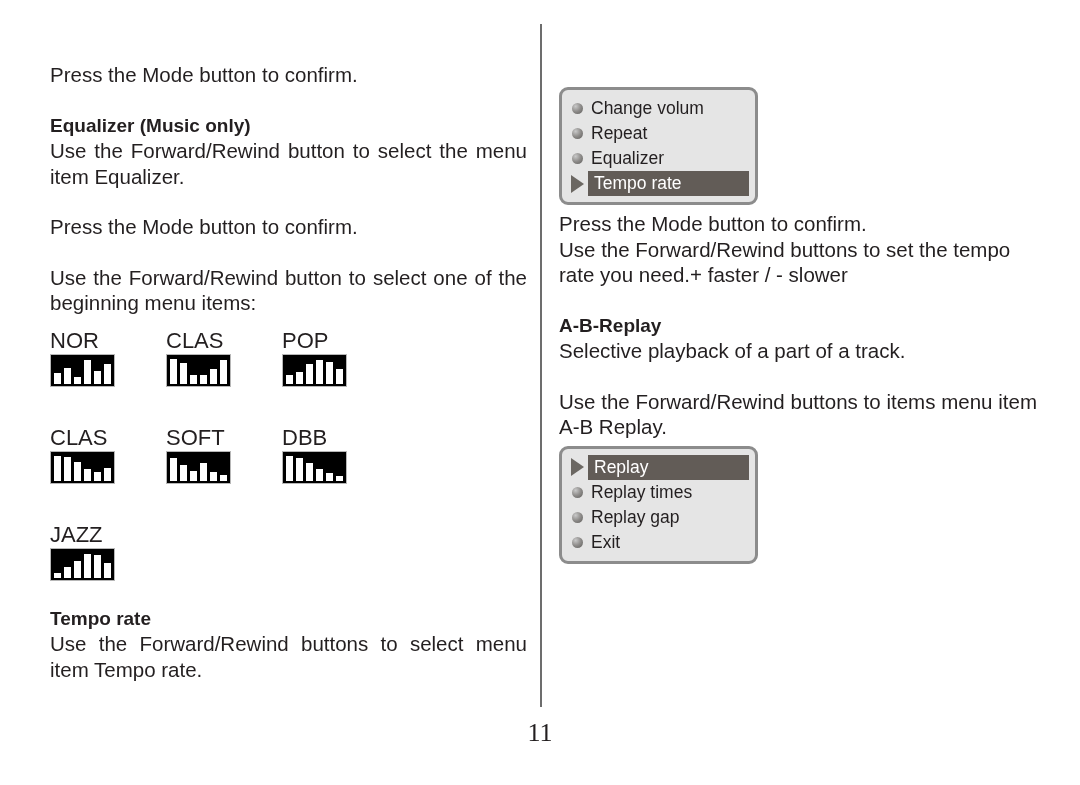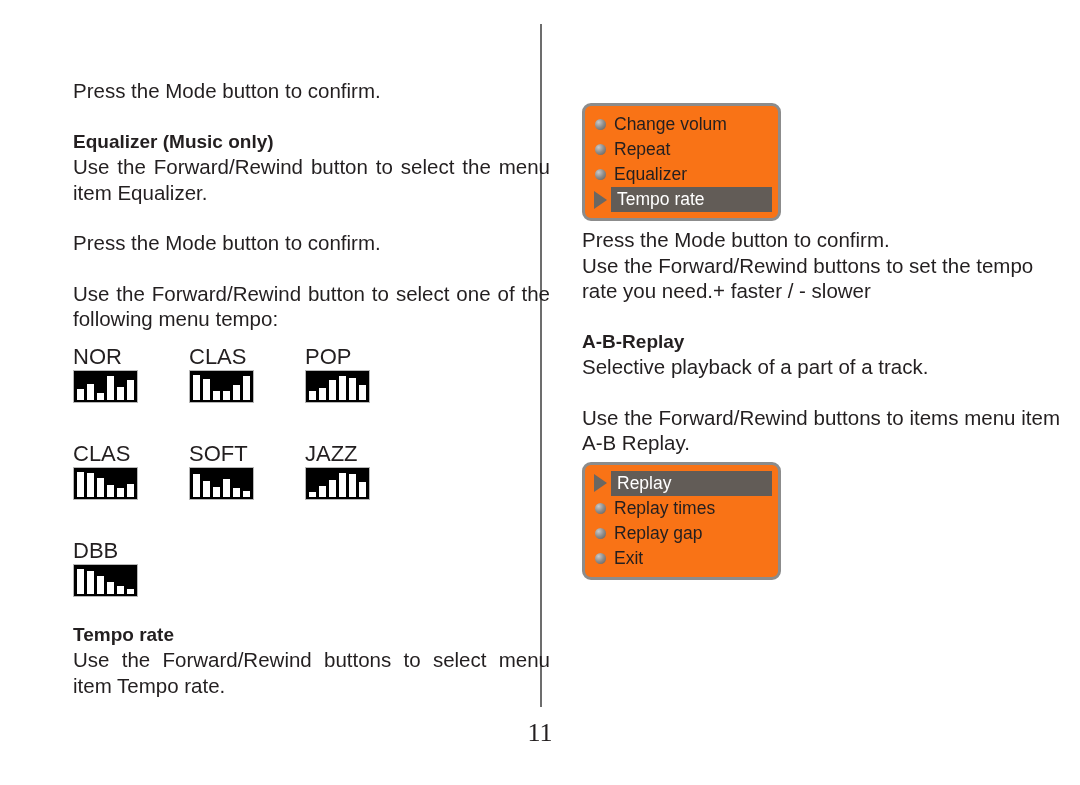--- a/index.html
+++ b/index.html
@@ -24,22 +24,21 @@
     position: absolute;
     left: 540px;
     top: 24px;
     width: 2px;
     height: 683px;
     background: #6d6d6d;
   }
   
   .col {
     position: absolute;
-    top: 78px;
-    margin-left: 23px;
+    top: 62px;
   }
   .col-left  { left: 50px;  width: 477px; }
   .col-right { left: 559px; width: 478px; }
 
   
   p.para {
     margin: 0 0 0 0;
     font-size: 20.5px;
     line-height: 25.5px;
     text-align: justify;
@@ -89,21 +88,21 @@
   .eq-icon .bar {
     width: 7px;
     background: #ffffff;
     flex: 0 0 auto;
   }
 
   
   .menu-box {
     border: 3px solid #8c8c8c;
     border-radius: 9px;
-    background: #f97316;
+    background: #e5e5e5;
     box-sizing: border-box;
     padding: 6px 6px 6px 5px;
     width: 199px;
   }
   .menu-row {
     display: flex;
     align-items: center;
     height: 25px;
   }
   .menu-marker {
@@ -171,21 +170,21 @@
 
     <h2 class="heading">Equalizer (Music only)</h2>
     <p class="para">Use the Forward/Rewind button to select the menu item Equalizer.</p>
 
     <div class="gap-sm"></div>
 
     <p class="para nojust">Press the Mode button to confirm.</p>
 
     <div class="gap-sm"></div>
 
-    <p class="para">Use the Forward/Rewind button to select one of the following menu tempo:</p>
+    <p class="para">Use the Forward/Rewind button to select one of the beginning menu items:</p>
 
     <div class="eq-grid" id="eq-grid">
         <div class="eq-cell">
           <div class="eq-label">NOR</div>
           <div class="eq-icon">
             <div class="bar" style="height: 38%;"></div>
             <div class="bar" style="height: 58%;"></div>
             <div class="bar" style="height: 24%;"></div>
             <div class="bar" style="height: 88%;"></div>
             <div class="bar" style="height: 46%;"></div>
@@ -230,41 +229,41 @@
           <div class="eq-icon">
             <div class="bar" style="height: 84%;"></div>
             <div class="bar" style="height: 58%;"></div>
             <div class="bar" style="height: 36%;"></div>
             <div class="bar" style="height: 66%;"></div>
             <div class="bar" style="height: 30%;"></div>
             <div class="bar" style="height: 22%;"></div>
           </div>
         </div>
         <div class="eq-cell">
+          <div class="eq-label">DBB</div>
+          <div class="eq-icon">
+            <div class="bar" style="height: 92%;"></div>
+            <div class="bar" style="height: 82%;"></div>
+            <div class="bar" style="height: 64%;"></div>
+            <div class="bar" style="height: 44%;"></div>
+            <div class="bar" style="height: 28%;"></div>
+            <div class="bar" style="height: 18%;"></div>
+          </div>
+        </div>
+        <div class="eq-cell">
           <div class="eq-label">JAZZ</div>
           <div class="eq-icon">
             <div class="bar" style="height: 18%;"></div>
             <div class="bar" style="height: 40%;"></div>
             <div class="bar" style="height: 62%;"></div>
             <div class="bar" style="height: 88%;"></div>
             <div class="bar" style="height: 84%;"></div>
             <div class="bar" style="height: 52%;"></div>
           </div>
         </div>
-        <div class="eq-cell">
-          <div class="eq-label">DBB</div>
-          <div class="eq-icon">
-            <div class="bar" style="height: 92%;"></div>
-            <div class="bar" style="height: 82%;"></div>
-            <div class="bar" style="height: 64%;"></div>
-            <div class="bar" style="height: 44%;"></div>
-            <div class="bar" style="height: 28%;"></div>
-            <div class="bar" style="height: 18%;"></div>
-          </div>
-        </div>
       </div>
 
     <div class="gap-sm"></div>
 
     <h2 class="heading">Tempo rate</h2>
     <p class="para">Use the Forward/Rewind buttons to select menu item Tempo rate.</p>
   </div>
 
   <div class="col col-right">
 

